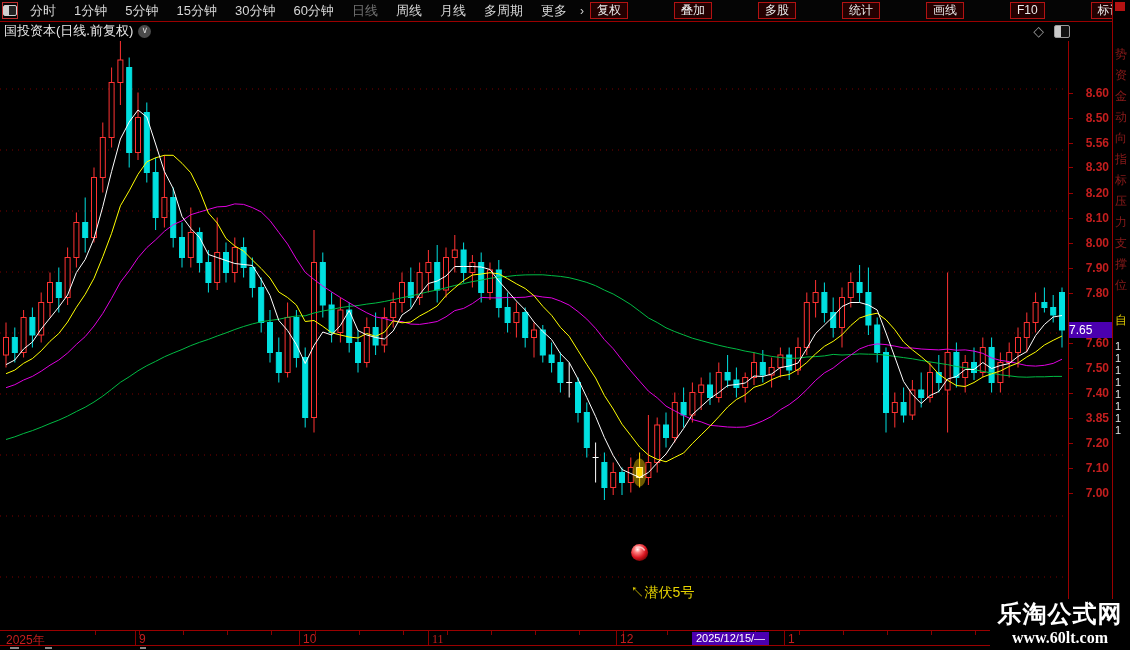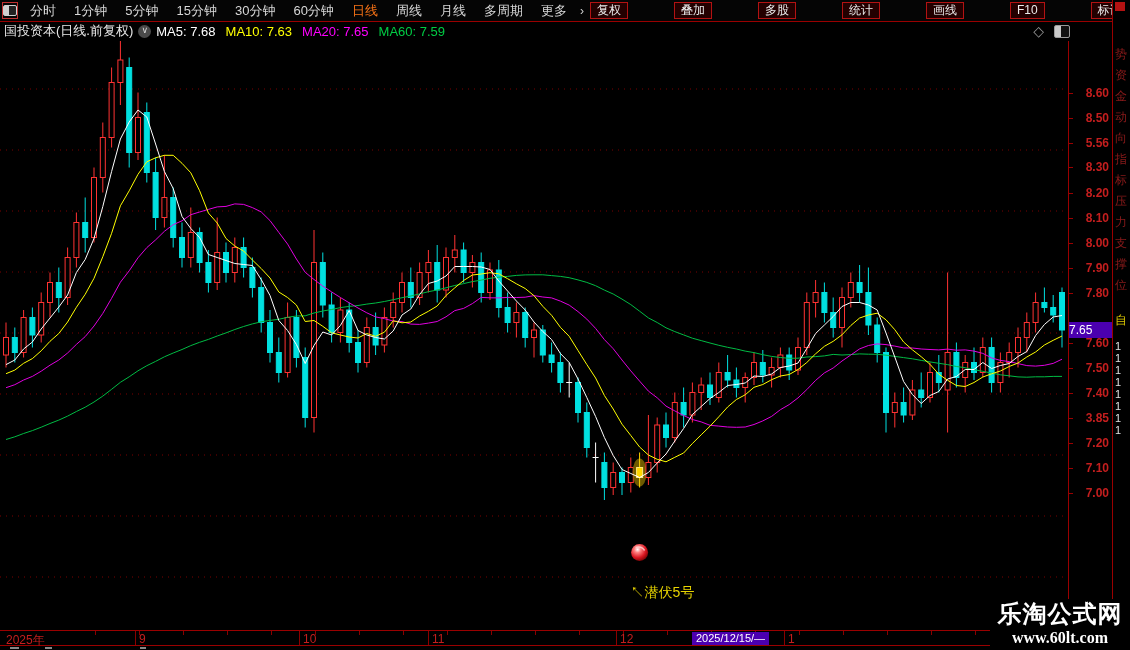--- a/index.html
+++ b/index.html
@@ -7,21 +7,21 @@
        font-family:"Liberation Sans",sans-serif;-webkit-font-smoothing:none;}
   
   .menubar{position:absolute;left:0;top:0;width:1130px;height:21px;
            border-bottom:1px solid #9a0000;display:flex;align-items:center;background:#050505;}
   .win-icon{width:22px;height:15px;border:1px solid #c03030;margin:2px 3px 2px 2px;
             display:flex;align-items:center;justify-content:center;}
   .win-icon span{display:inline-block;width:12px;height:9px;border:1px solid #cfcfcf;border-radius:2px;
             background:linear-gradient(to right,#cfcfcf 0 5px,#222 5px);}
   .menu-items{display:flex;align-items:center;}
   .menu-item{color:#d8d8d8;font-size:13px;padding:0 9px;cursor:default;white-space:nowrap;}
-  .menu-item.active{color:#f97316;}
+  .menu-item.active{color:#737373;}
   .menu-arrow{color:#cfcfcf;font-size:12px;padding:0 4px;}
   .menu-right{margin-left:auto;display:flex;align-items:center;padding-right:2px;gap:44px;}
   .rbtn{color:#ececec;font-size:12px;background:#230000;border:1px solid #b31212;
         height:15px;line-height:15px;padding:0 6px;margin-left:2px;white-space:nowrap;}
   
   .titlebar{position:absolute;left:0;top:22px;width:1112px;height:18px;display:flex;
             align-items:center;font-size:13px;}
   .sym{color:#e8e8e8;padding-left:4px;white-space:nowrap;}
   .dd-icon{width:13px;height:13px;border-radius:50%;background:#4a4a4a;color:#ddd;
            font-size:9px;line-height:11px;text-align:center;margin:0 5px;}
@@ -94,21 +94,20 @@
         <span class="rbtn">F10</span>
         <span class="rbtn">标记</span>
         <span class="rbtn">+自选</span>
         <span class="rbtn">返回</span>
       </div>
   </div>
 
   <div class="titlebar">
     <span class="sym">国投资本(日线.前复权)</span>
     <span class="dd-icon">∨</span>
-    <span id="ma-values"><span class="ma-val" style="color: rgb(255, 255, 255);">MA5: 7.68</span><span class="ma-val" style="color: rgb(255, 255, 0);">MA10: 7.63</span><span class="ma-val" style="color: rgb(255, 0, 255);">MA20: 7.65</span><span class="ma-val" style="color: rgb(0, 204, 68);">MA60: 7.59</span></span>
     <span class="title-icons">
       <span class="diamond-ic">◇</span>
       <span class="pane-ic"></span>
     </span>
   </div>
 
   <div class="chart-wrap">
     <svg id="chart" width="1068" height="589">
         <defs>
           <radialGradient id="ballGrad" cx="38%" cy="32%" r="75%">
@@ -558,21 +557,21 @@
       <div class="dtick" style="left: 887px; height: 4px;"></div>
       <div class="dtick" style="left: 931px; height: 4px;"></div>
       <div class="dtick" style="left: 975px; height: 4px;"></div>
       <div class="dtick" style="left: 1019px; height: 4px;"></div>
       <div class="dlabel" style="left: 6px;">2025年</div>
       <div class="dtick" style="left: 135px; height: 14px;"></div>
       <div class="dlabel" style="left: 139px;">9</div>
       <div class="dtick" style="left: 299px; height: 14px;"></div>
       <div class="dlabel" style="left: 303px;">10</div>
       <div class="dtick" style="left: 428px; height: 14px;"></div>
-      <div class="dlabel" style="left: 432px;">11</div>
+      <div class="dlabel" style="left: 432px; font-family: Liberation Serif, serif;">11</div>
       <div class="dtick" style="left: 616px; height: 14px;"></div>
       <div class="dlabel" style="left: 620px;">12</div>
       <div class="dtick" style="left: 784px; height: 14px;"></div>
       <div class="dlabel" style="left: 788px;">1</div>
       <div class="dtick" style="left: 1059px; height: 14px;"></div>
       <div class="dlabel" style="left: 1063px;">2</div>
       <div class="dbox" style="left: 692px; background: rgb(75, 0, 176);">2025/12/15/—</div>
     </div>
 
   <div class="bottom-strip">

